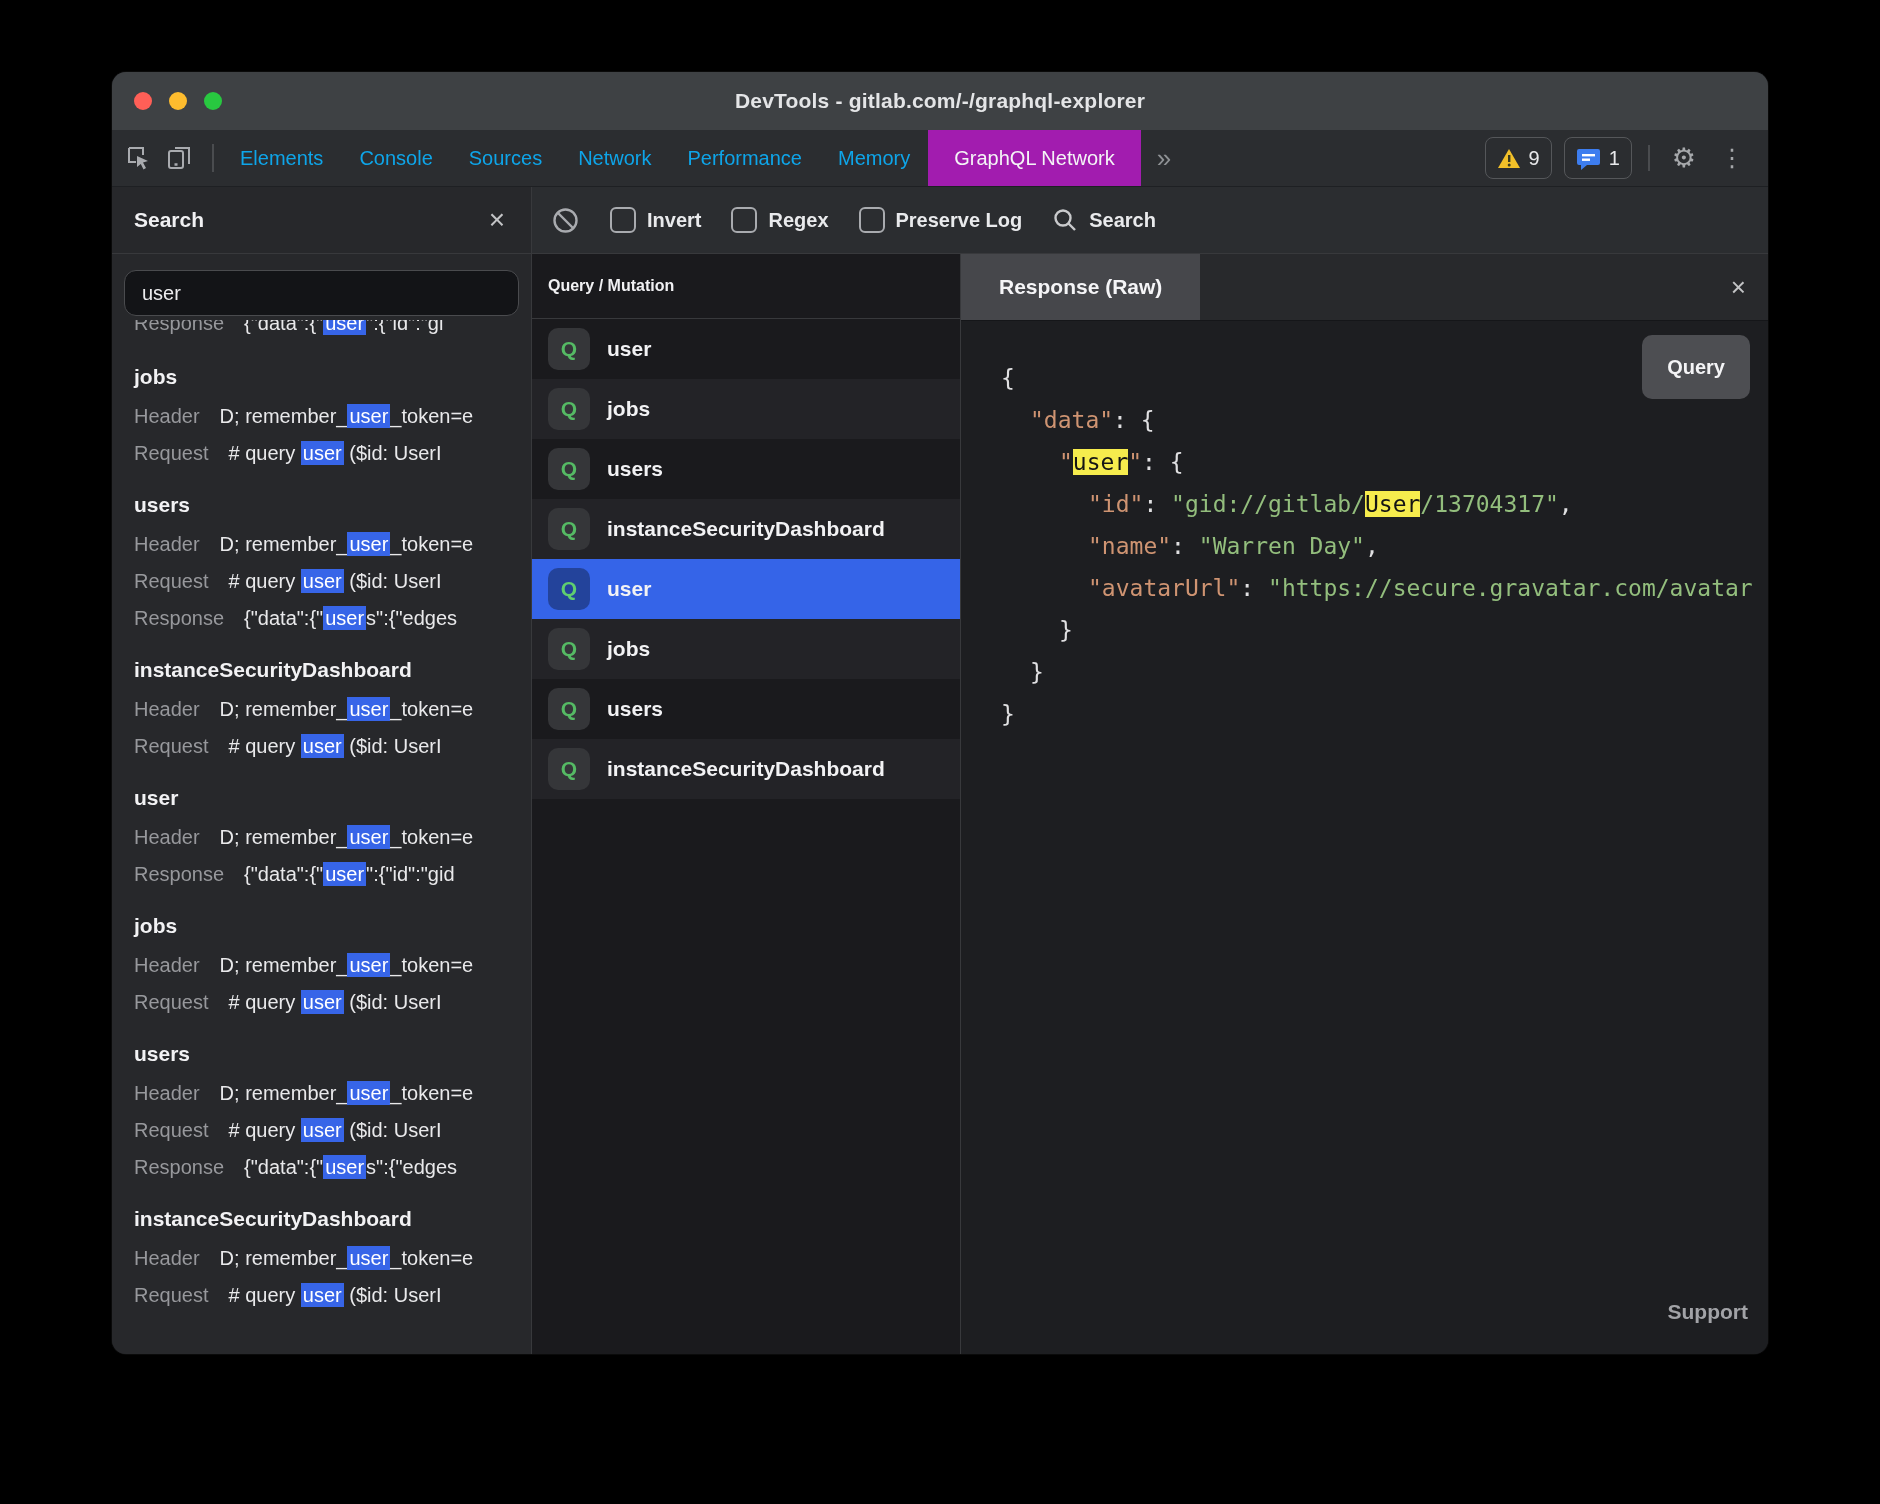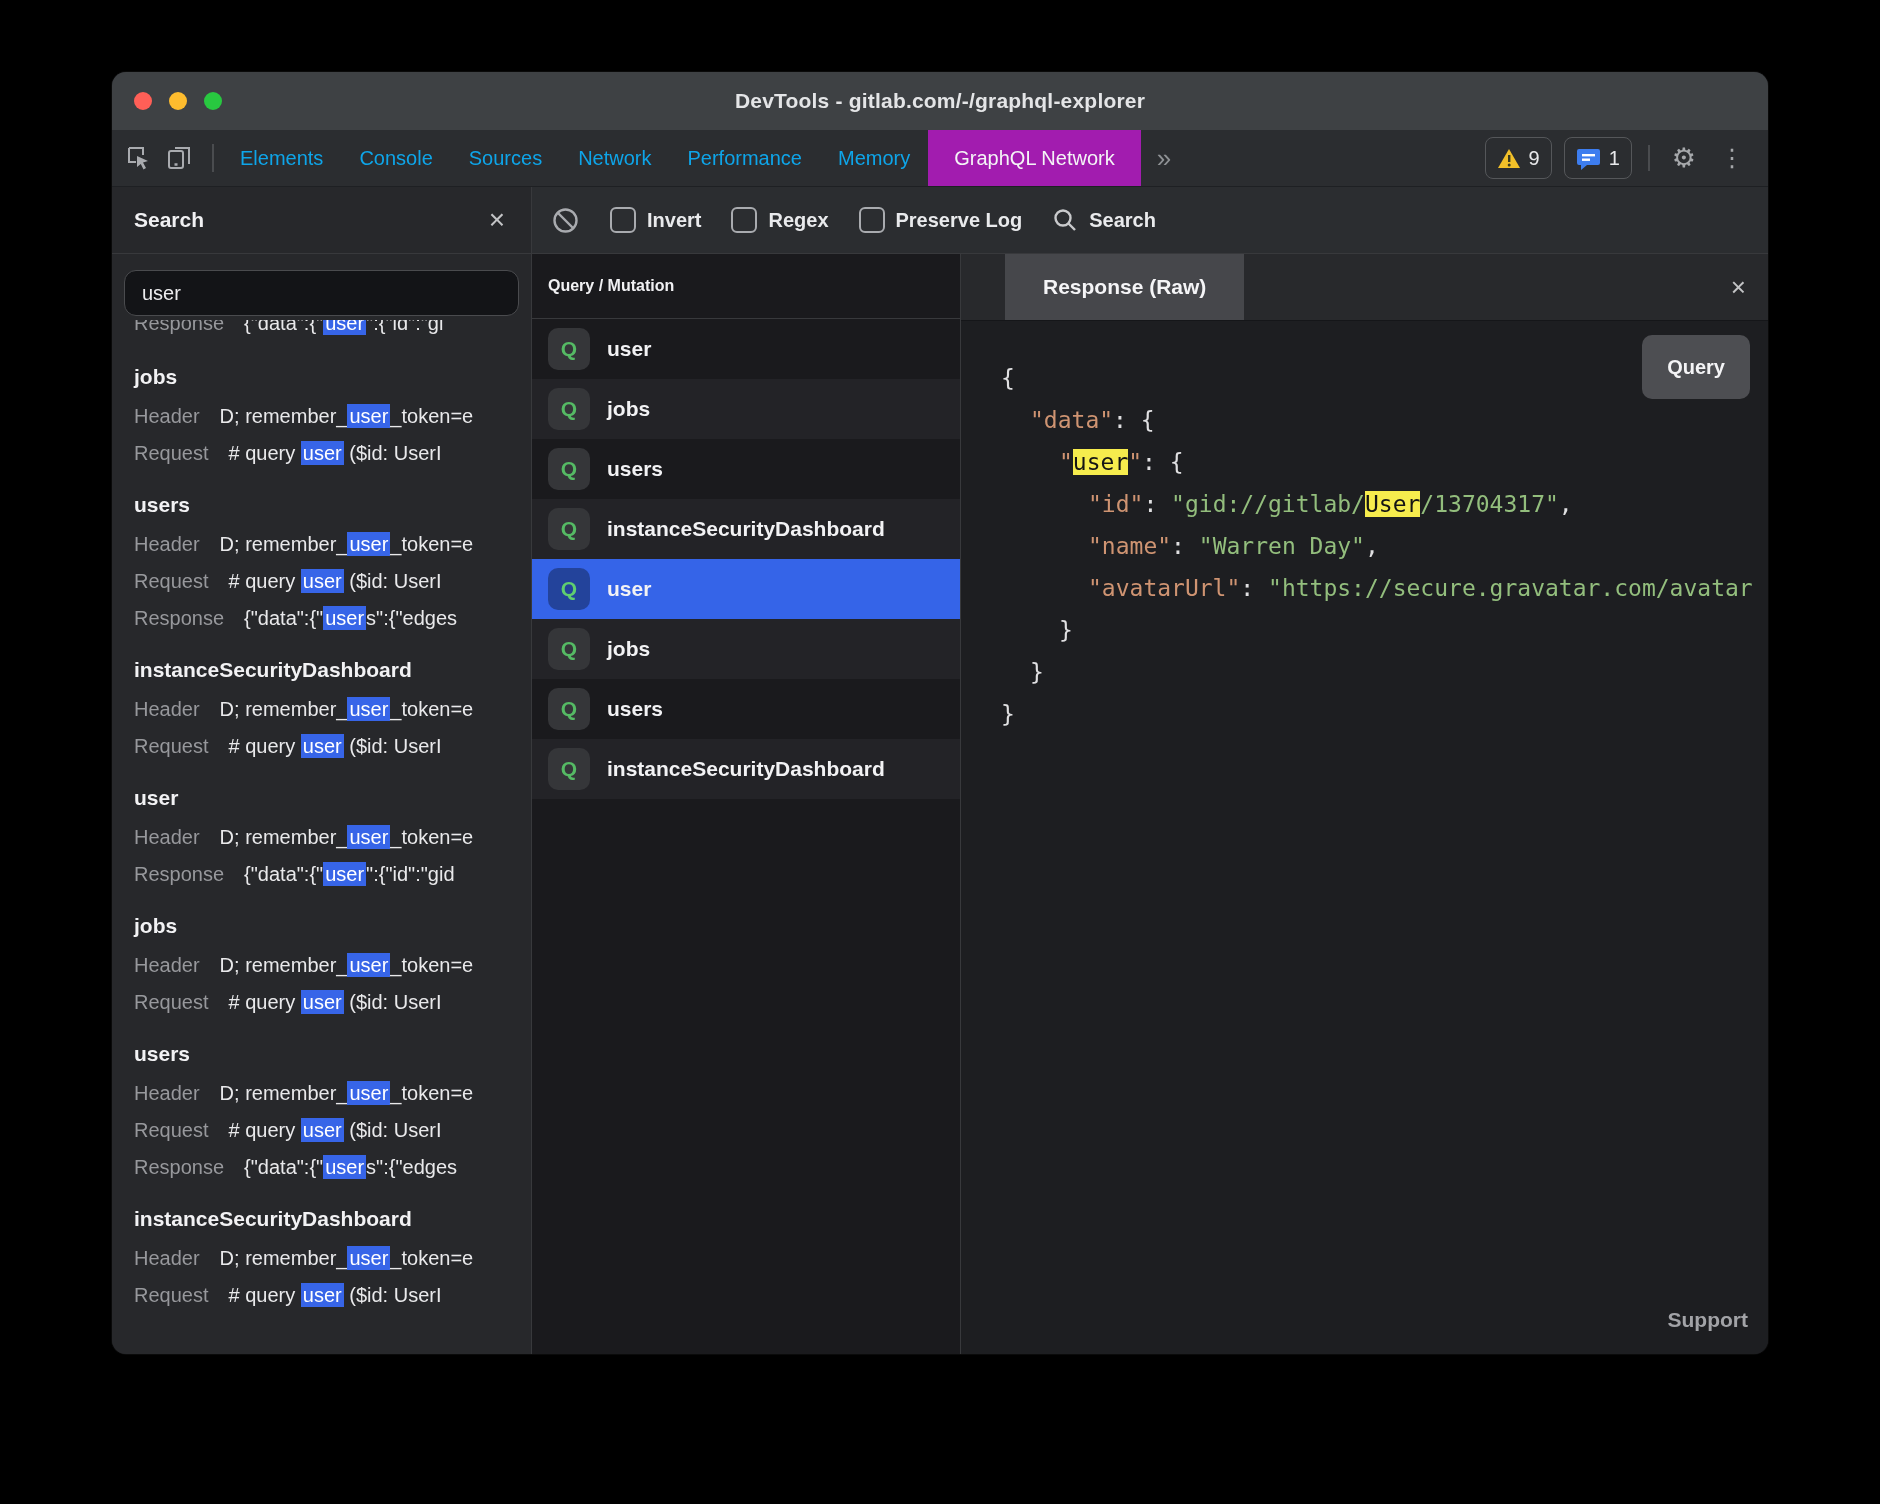--- a/index.html
+++ b/index.html
@@ -69,32 +69,32 @@
   .qrow.sel{background:#3564E8;}
   .qbadge{width:42px;height:42px;border-radius:10px;background:#353639;color:#55BA64;font-weight:700;
           font-size:21px;display:flex;align-items:center;justify-content:center;flex:none;}
   .qrow.sel .qbadge{background:rgba(0,0,0,0.33);color:#5FCE70;}
   .qlabel{font-size:21px;font-weight:600;color:#F2F2F4;white-space:nowrap;}
   
   .rightcol{flex:1;background:#1D1E21;display:flex;flex-direction:column;position:relative;min-width:0;}
   .rtabs{height:66px;background:#28292C;display:flex;align-items:stretch;border-bottom:1px solid #151619;flex:none;}
   .rtab{font-size:21px;font-weight:600;color:#A8AAAE;padding:0 22px;display:flex;align-items:center;}
   .rtab-selected{padding:8px 38px;background:#46474B;color:#F5F5F7;font-weight:700;font-size:21px;
-                 display:flex;align-items:center;margin-left:44px;}
+                 display:flex;align-items:center;}
   .rtabs .closex{margin-left:auto;align-self:center;padding-right:22px;font-size:26px;}
   .jsonarea{position:relative;flex:1;padding:36px 0 0 40px;font-family:"DejaVu Sans Mono",monospace;
             font-size:23px;line-height:42px;white-space:nowrap;overflow:hidden;}
   .jline{height:42px;}
   .c-k{color:#CF9472;}
   .c-v{color:#93BE7D;}
   .c-p{color:#E0E0E2;}
   .hl-yellow{background:#F6EC4D;color:#141414;}
   .copybtn{position:absolute;top:14px;right:18px;background:#4D4E52;border-radius:10px;padding:11px 25px;
            font-size:20px;font-weight:600;color:#F4F4F6;font-family:"Liberation Sans",sans-serif;}
-  .support{position:absolute;bottom:14px;right:20px;color:#A2A3A7;font-weight:700;font-size:21px;
+  .support{position:absolute;bottom:22px;right:20px;color:#A2A3A7;font-weight:700;font-size:21px;
            font-family:"Liberation Sans",sans-serif;}
   svg{display:block;}
 </style>
 </head>
 <body>
 
 <div class="window">
 
   <div class="titlebar">
     <div class="lights">

